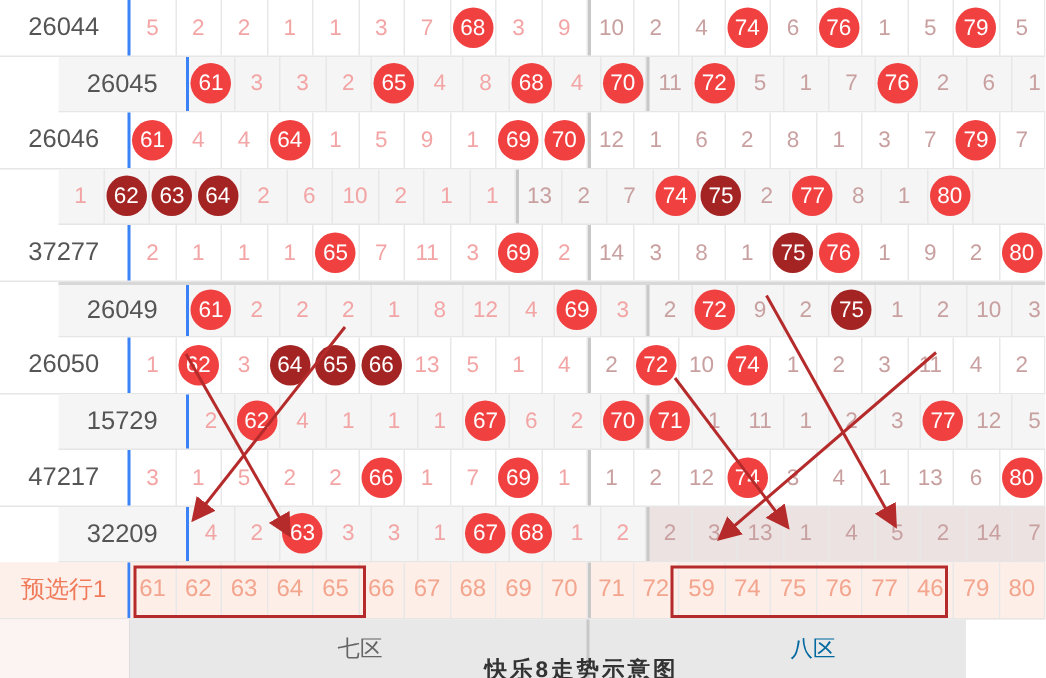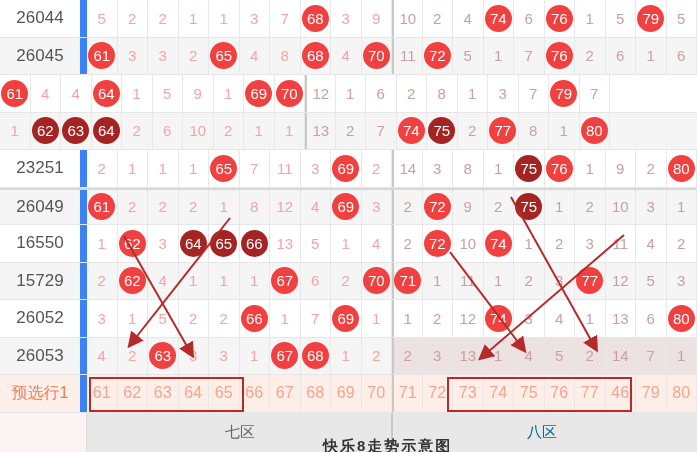--- a/index.html
+++ b/index.html
@@ -1,33 +1,33 @@
 <!DOCTYPE html>
 <html><head>
 <meta charset="utf-8">
 <style>
   html,body{margin:0;padding:0;background:#fff;}
   body{width:697px;height:452px;overflow:hidden;position:relative;font-family:"Liberation Sans",sans-serif;}
   #grid{position:absolute;left:0;top:0;width:697px;}
   .row{display:flex;height:37.5px;border-bottom:1px solid #e6e6e6;box-sizing:border-box;}
   .row.odd{background:#fff;}
-  .row.even{background:#f5f5f5;}
+  .row.even{background:#f5f5f5;margin-left:39px;}
   .row.group-top{border-top:2px solid #d8d8d8;}
-  .label{width:87px;flex:0 0 87px;display:flex;align-items:center;justify-content:center;font-size:17px;color:#555;border-right:7px solid #3b82f6;box-sizing:border-box;}
+  .label{width:87px;flex:0 0 87px;display:flex;align-items:center;justify-content:center;font-size:17px;color:#555;border-right:2px solid #3b82f6;box-sizing:border-box;}
   .cell{width:30.5px;flex:0 0 30.5px;display:flex;align-items:center;justify-content:center;font-size:15px;border-right:1px solid #e8e8e8;box-sizing:border-box;position:relative;}
   .cell.z7{color:#f3a5a5;}
   .cell.z8{color:#c9a0a0;}
   .cell.zone-split{border-left:2px solid #c8c8c8;}
   .ball{width:27px;height:27px;border-radius:50%;display:flex;align-items:center;justify-content:center;color:#fff;font-size:15px;background:#f04040;}
   .ball.dark{background:#a42424;}
   .row.last8 .cell.z8{background:#ece2e2;}
   .row.pre{background:#fdeee8;height:37.5px;}
   .row.pre .label{color:#f07b5b;font-size:16px;background:#fdf0ea;}
   .row.pre .cell{color:#f3a58e;font-size:16px;background:#fdeee8;}
-  .footer{position:absolute;left:0;top:413px;width:697px;height:39px;display:flex;}
+  .footer{position:absolute;left:0;top:413px;width:644px;height:39px;display:flex;}
   .footer .blank{width:87px;background:#fcf4f2;border-right:1px solid #ddd;box-sizing:border-box;}
   .footer .band{flex:1;background:#e8e8e8;position:relative;}
   .footer .zone7{position:absolute;left:138px;top:10px;font-size:15px;color:#666;}
   .footer .zone8{position:absolute;left:440px;top:10px;font-size:15px;color:#0369a1;}
   .footer .title{position:absolute;left:236px;top:24px;font-size:15px;font-weight:bold;color:#333;font-family:Liberation Sans, sans-serif;letter-spacing:2px;}
   .footer .split{position:absolute;left:304px;top:0;width:2px;height:39px;background:#c8c8c8;}
   .pick-box{position:absolute;border:2px solid #b52a2a;box-sizing:border-box;}
   svg.arrows{position:absolute;left:0;top:0;pointer-events:none;}
 </style>
 </head>
@@ -154,20 +154,21 @@
         <span>6</span>
       </div>
       <div class="cell z8">
         <span>1</span>
       </div>
       <div class="cell z8">
         <span>6</span>
       </div>
     </div>
     <div class="row odd">
+      <div class="label">26046</div>
       <div class="cell z7">
         <span class="ball">61</span>
       </div>
       <div class="cell z7">
         <span>4</span>
       </div>
       <div class="cell z7">
         <span>4</span>
       </div>
       <div class="cell z7">
@@ -278,21 +279,21 @@
         <span>8</span>
       </div>
       <div class="cell z8">
         <span>1</span>
       </div>
       <div class="cell z8">
         <span class="ball">80</span>
       </div>
     </div>
     <div class="row odd">
-      <div class="label">23251</div>
+      <div class="label">37277</div>
       <div class="cell z7">
         <span>2</span>
       </div>
       <div class="cell z7">
         <span>1</span>
       </div>
       <div class="cell z7">
         <span>1</span>
       </div>
       <div class="cell z7">
@@ -404,21 +405,21 @@
         <span>10</span>
       </div>
       <div class="cell z8">
         <span>3</span>
       </div>
       <div class="cell z8">
         <span>1</span>
       </div>
     </div>
     <div class="row odd">
-      <div class="label">16550</div>
+      <div class="label">26050</div>
       <div class="cell z7">
         <span>1</span>
       </div>
       <div class="cell z7">
         <span class="ball">62</span>
       </div>
       <div class="cell z7">
         <span>3</span>
       </div>
       <div class="cell z7">
@@ -530,21 +531,21 @@
         <span>12</span>
       </div>
       <div class="cell z8">
         <span>5</span>
       </div>
       <div class="cell z8">
         <span>3</span>
       </div>
     </div>
     <div class="row odd">
-      <div class="label">26052</div>
+      <div class="label">47217</div>
       <div class="cell z7">
         <span>3</span>
       </div>
       <div class="cell z7">
         <span>1</span>
       </div>
       <div class="cell z7">
         <span>5</span>
       </div>
       <div class="cell z7">
@@ -593,21 +594,21 @@
         <span>13</span>
       </div>
       <div class="cell z8">
         <span>6</span>
       </div>
       <div class="cell z8">
         <span class="ball">80</span>
       </div>
     </div>
     <div class="row even last8">
-      <div class="label">26053</div>
+      <div class="label">32209</div>
       <div class="cell z7">
         <span>4</span>
       </div>
       <div class="cell z7">
         <span>2</span>
       </div>
       <div class="cell z7">
         <span class="ball">63</span>
       </div>
       <div class="cell z7">
@@ -669,21 +670,21 @@
       <div class="cell">63</div>
       <div class="cell">64</div>
       <div class="cell">65</div>
       <div class="cell">66</div>
       <div class="cell">67</div>
       <div class="cell">68</div>
       <div class="cell">69</div>
       <div class="cell">70</div>
       <div class="cell zone-split">71</div>
       <div class="cell">72</div>
-      <div class="cell">73</div>
+      <div class="cell">59</div>
       <div class="cell">74</div>
       <div class="cell">75</div>
       <div class="cell">76</div>
       <div class="cell">77</div>
       <div class="cell">46</div>
       <div class="cell">79</div>
       <div class="cell">80</div>
     </div>
   </div>
 

